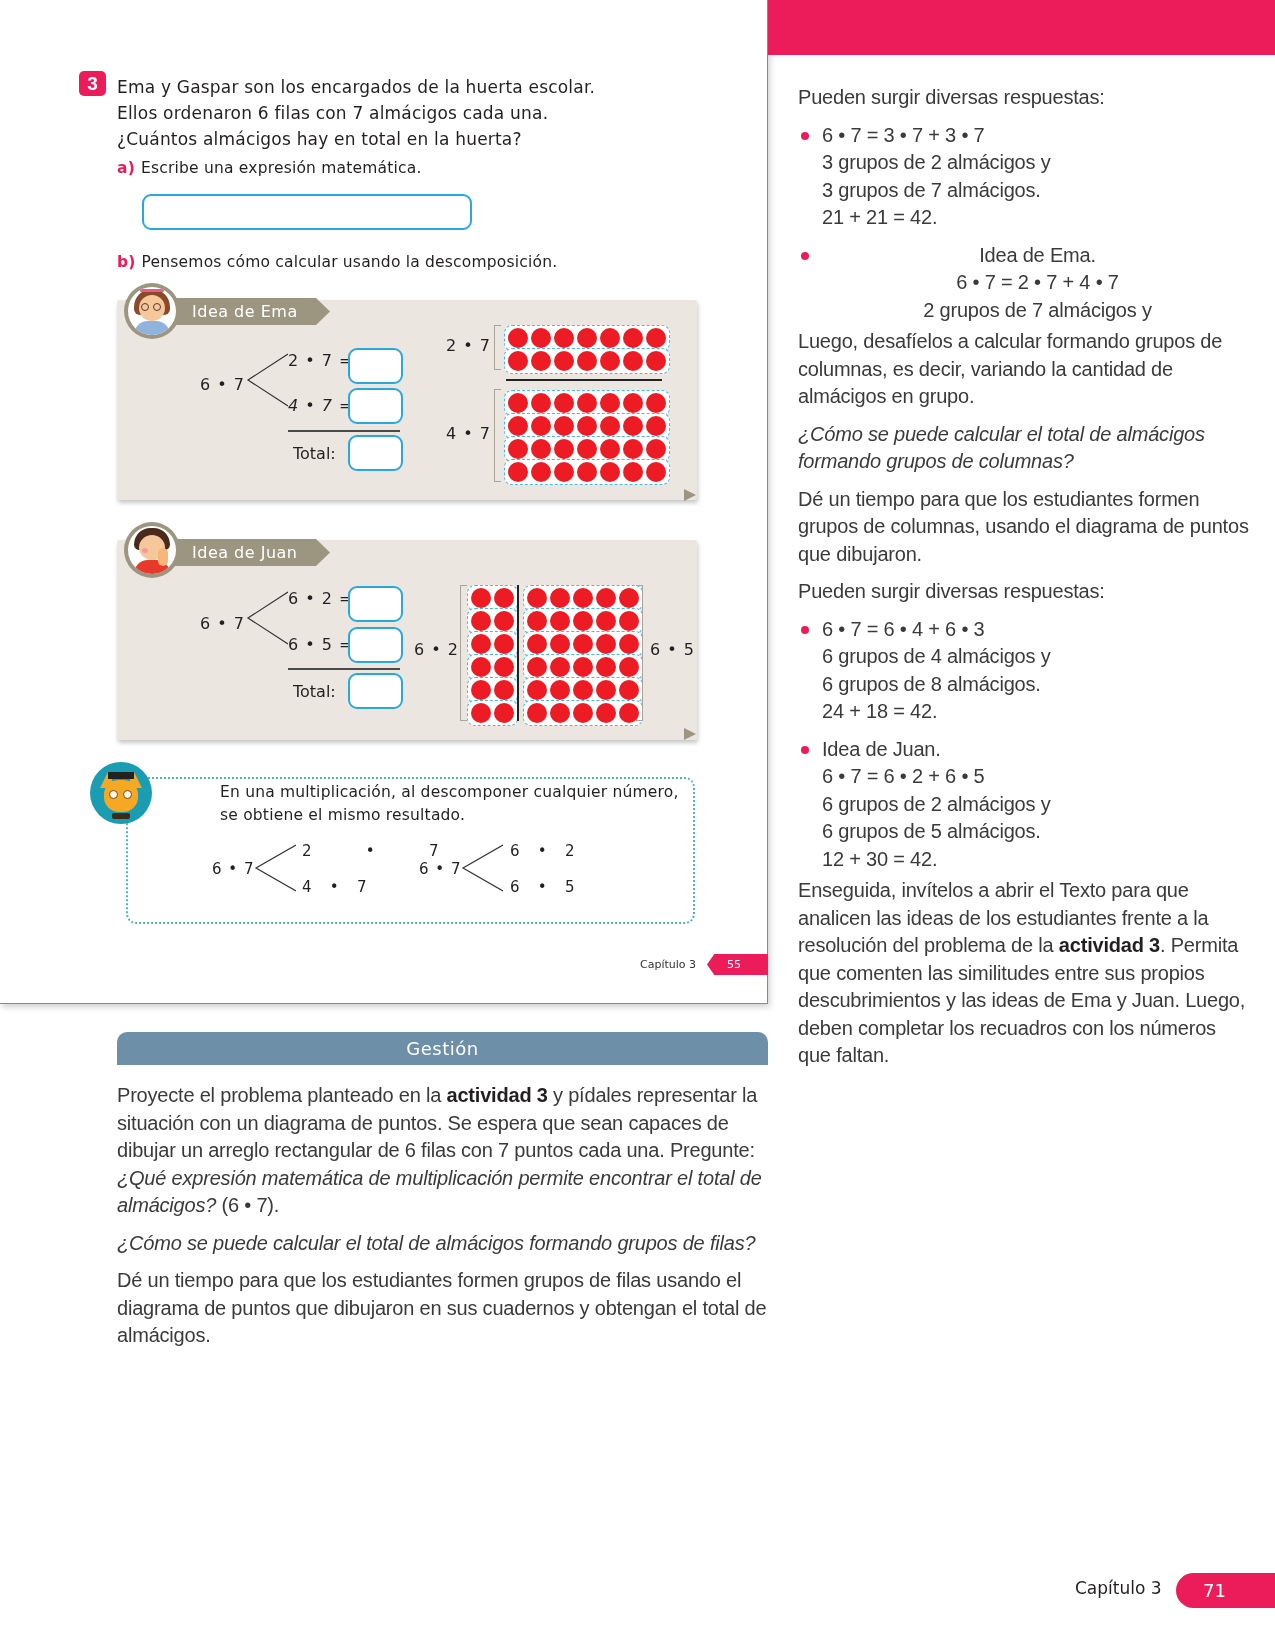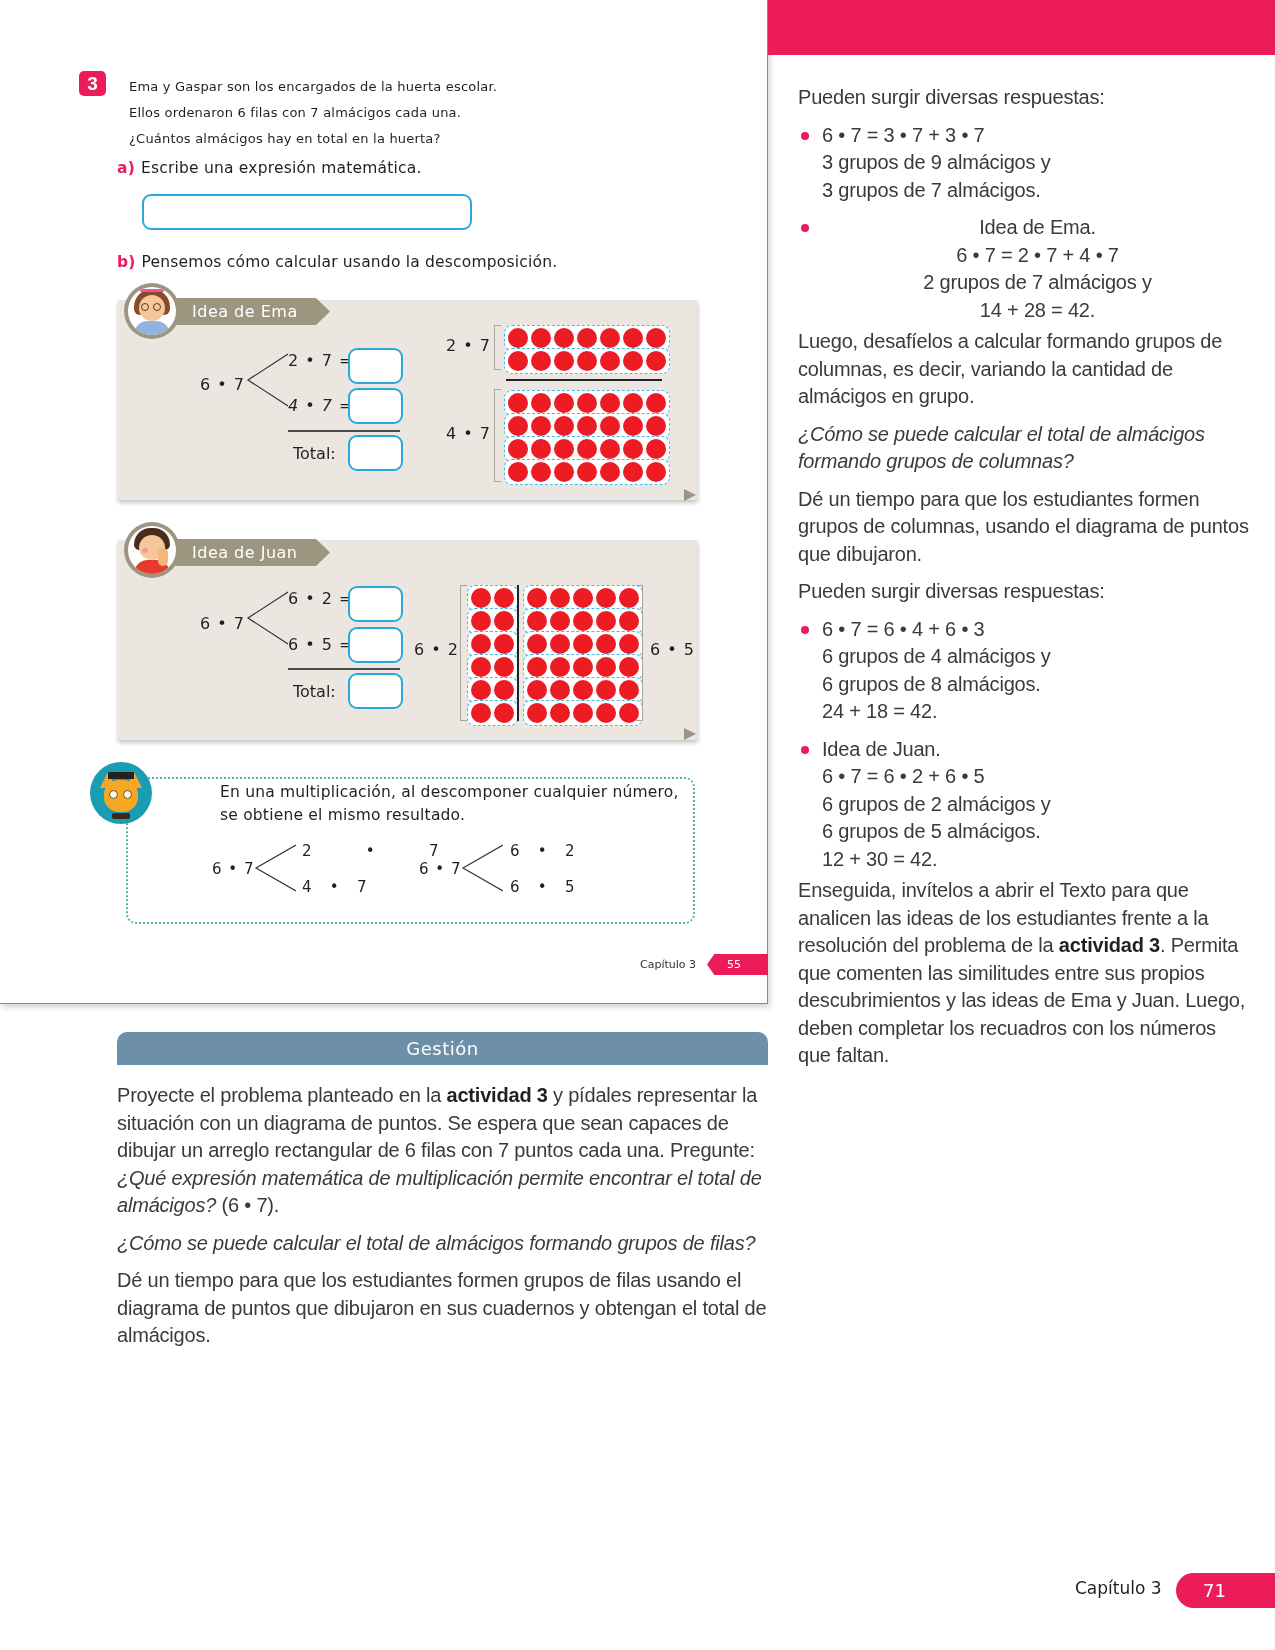--- a/index.html
+++ b/index.html
@@ -12,22 +12,22 @@
     background: #ffffff; border: 1px solid #8a8a8a; border-top: none; border-left: none;
     box-shadow: 2px 3px 6px rgba(0,0,0,0.18);
   }
 
   .q-num {
     position: absolute; left: 79px; top: 71px; width: 27px; height: 25px;
     background: #ec1c5b; color: #fff; border-radius: 5px;
     font: bold 19px "Liberation Sans", sans-serif; text-align: center; line-height: 25px;
   }
   .q-text {
-    position: absolute; left: 129px; top: 74px; width: 520px;
-    font-size: 13px; line-height: 26px; letter-spacing: 0.2px;
+    position: absolute; left: 117px; top: 74px; width: 520px;
+    font-size: 17px; line-height: 26px; letter-spacing: 0.2px;
   }
   .sub-label { position: absolute; font-size: 15.5px; letter-spacing: 0.2px; }
   .sub-label .letter { color: #ec1c5b; font-weight: bold; margin-right: 6px; }
 
   .answer-box {
     position: absolute; border: 2px solid #29a8e0; border-radius: 9px; background: #fff;
   }
 
   
   .idea-card {
@@ -362,29 +362,29 @@
 </div>
 
 <div class="pink-header"></div>
 
 <div class="guide" style="left:798px; top:84px; width:455px;">
   <p>Pueden surgir diversas respuestas:</p>
   <ul>
     <li>
         <span class="bullet"></span>
       <div>6 • 7 = 3 • 7 + 3 • 7</div>
-      <div>3 grupos de 9 almácigos y</div>
+      <div>3 grupos de 2 almácigos y</div>
       <div>3 grupos de 7 almácigos.</div>
+      <div>21 + 21 = 42.</div>
     </li>
     <li style="margin-bottom:4px;text-align:center;">
         <span class="bullet"></span>
       <div>Idea de Ema.</div>
       <div>6 • 7 = 2 • 7 + 4 • 7</div>
       <div>2 grupos de 7 almácigos y</div>
-      <div>14 + 28 = 42.</div>
     </li>
   </ul>
   <p>Luego, desafíelos a calcular formando grupos de columnas, es decir, variando la cantidad de almácigos en grupo.</p>
   <p class="ital">¿Cómo se puede calcular el total de almácigos formando grupos de columnas?</p>
   <p>Dé un tiempo para que los estudiantes formen grupos de columnas, usando el diagrama de puntos que dibujaron.</p>
   <p>Pueden surgir diversas respuestas:</p>
   <ul>
     <li>
         <span class="bullet"></span>
       <div>6 • 7 = 6 • 4 + 6 • 3</div>

